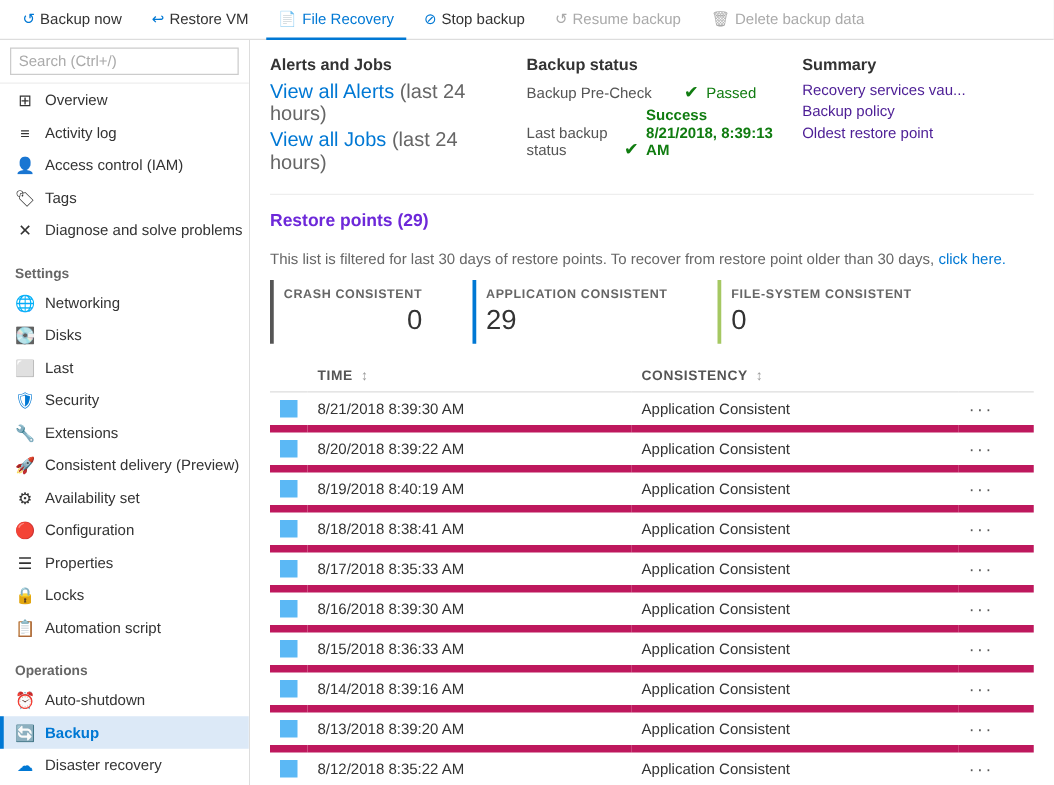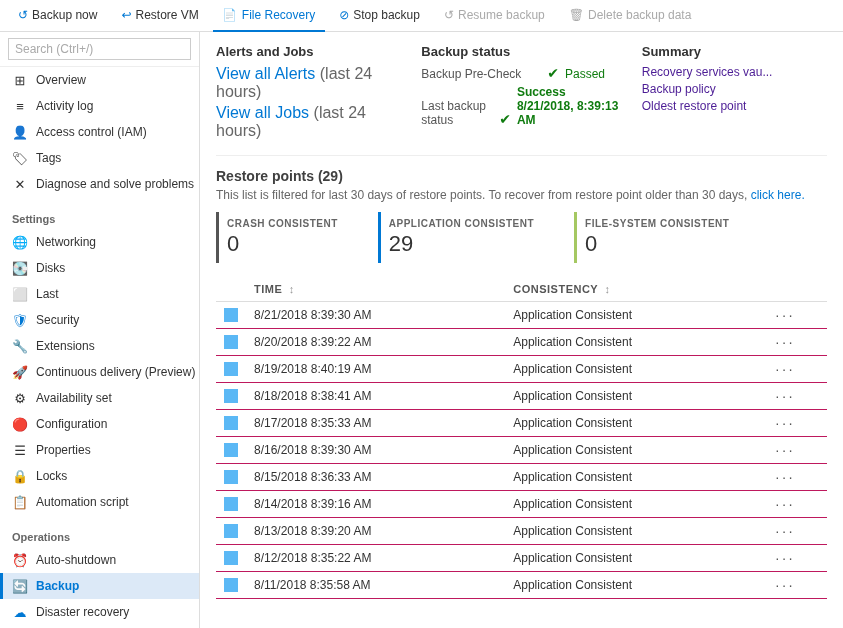--- a/index.html
+++ b/index.html
@@ -36,38 +36,38 @@
     .info-col-title { font-size: 13px; font-weight: 600; margin-bottom: 6px; color: #333; }
     .info-link { color: #0078d4; cursor: pointer; font-size: 16px; display: block; margin-bottom: 3px; }
     .status-row { display: flex; align-items: flex-end; gap: 6px; margin-bottom: 4px; font-size: 12px; }
     .status-label { color: #555; width: 120px; }
     .status-passed { color: #107c10; font-weight: 500; }
     .status-success { color: #107c10; font-weight: 700; }
     .check-icon { color: #107c10; font-size: 14px; }
     .summary-item { font-size: 12px; color: #4c1d95; cursor: pointer; margin-bottom: 3px; display: block; }
 
     
-    .section-title { font-size: 14px; font-weight: 600; color: #404040; margin-bottom: 4px; }
+    .section-title { font-size: 14px; font-weight: 600; color: #6d28d9; margin-bottom: 16px; }
     .filter-note { font-size: 12px; color: #666; margin-bottom: 10px; }
     .filter-note a { color: #0078d4; cursor: pointer; }
 
     
     .consistency-stats { display: flex; gap: 0; margin-bottom: 14px; }
     .stat-box { display: flex; flex-direction: column; padding: 6px 16px 6px 0; border-left: 3px solid #ccc; margin-right: 24px; padding-left: 8px; }
-    .stat-box.crash { border-left-color: #555; }
+    .stat-box.crash { border-left-color: #555; align-items: flex-end; }
     .stat-box.app { border-left-color: #0078d4; }
     .stat-box.fs { border-left-color: #a5c862; }
     .stat-label { font-size: 10px; font-weight: 600; color: #666; text-transform: uppercase; letter-spacing: 0.5px; margin-bottom: 2px; }
     .stat-value { font-size: 22px; font-weight: 300; color: #333; }
 
     
     .rp-table { width: 100%; border-collapse: collapse; }
     .rp-table th { font-size: 11px; font-weight: 600; color: #555; text-transform: uppercase; letter-spacing: 0.5px; padding: 6px 8px; border-bottom: 1px solid #ddd; text-align: left; cursor: pointer; }
     .rp-table th .sort-icon { color: #999; margin-left: 3px; }
-    .rp-table td { padding: 5px 8px; border-bottom: 1px solid #be185d; font-size: 12px; color: #333; vertical-align: middle; }
+    .rp-table td { padding: 5px 8px; border-bottom: 6px solid #be185d; font-size: 12px; color: #333; vertical-align: middle; }
     .color-box { width: 14px; height: 14px; background: #5bb8f5; display: inline-block; vertical-align: middle; }
     .more-btn { cursor: pointer; color: #555; font-size: 14px; letter-spacing: 2px; }
 
     
     ::-webkit-scrollbar { width: 6px; height: 6px; }
     ::-webkit-scrollbar-track { background: #f0f0f0; }
     ::-webkit-scrollbar-thumb { background: #bbb; border-radius: 3px; }
   </style>
 </head>
 <body>
@@ -145,21 +145,21 @@
     <div class="sidebar-item">
       <span class="item-icon" style="color:#0078d4;">🛡</span>
       <span>Security</span>
     </div>
     <div class="sidebar-item">
       <span class="item-icon">🔧</span>
       <span>Extensions</span>
     </div>
     <div class="sidebar-item">
       <span class="item-icon" style="color:#0078d4;">🚀</span>
-      <span>Continuous delivery (Preview)</span>
+      <span>Consistent delivery (Preview)</span>
     </div>
     <div class="sidebar-item">
       <span class="item-icon">⚙</span>
       <span>Availability set</span>
     </div>
     <div class="sidebar-item">
       <span class="item-icon" style="color:#c00;">🔴</span>
       <span>Configuration</span>
     </div>
     <div class="sidebar-item">

